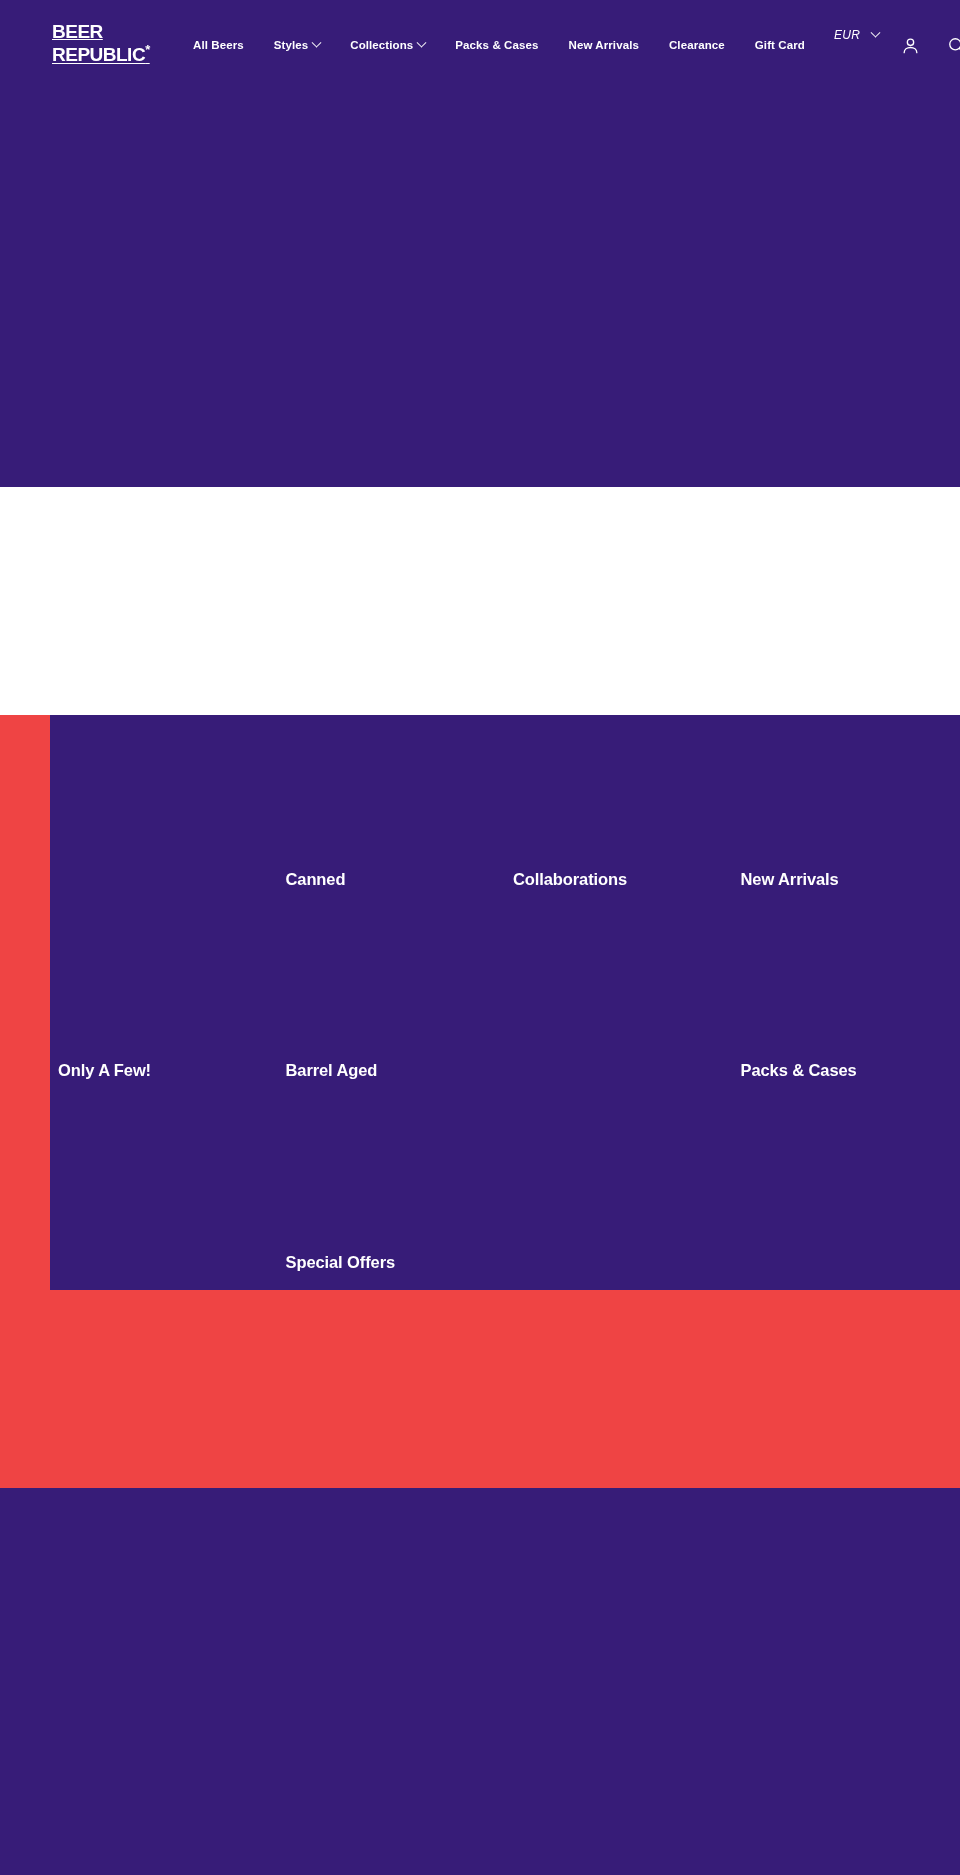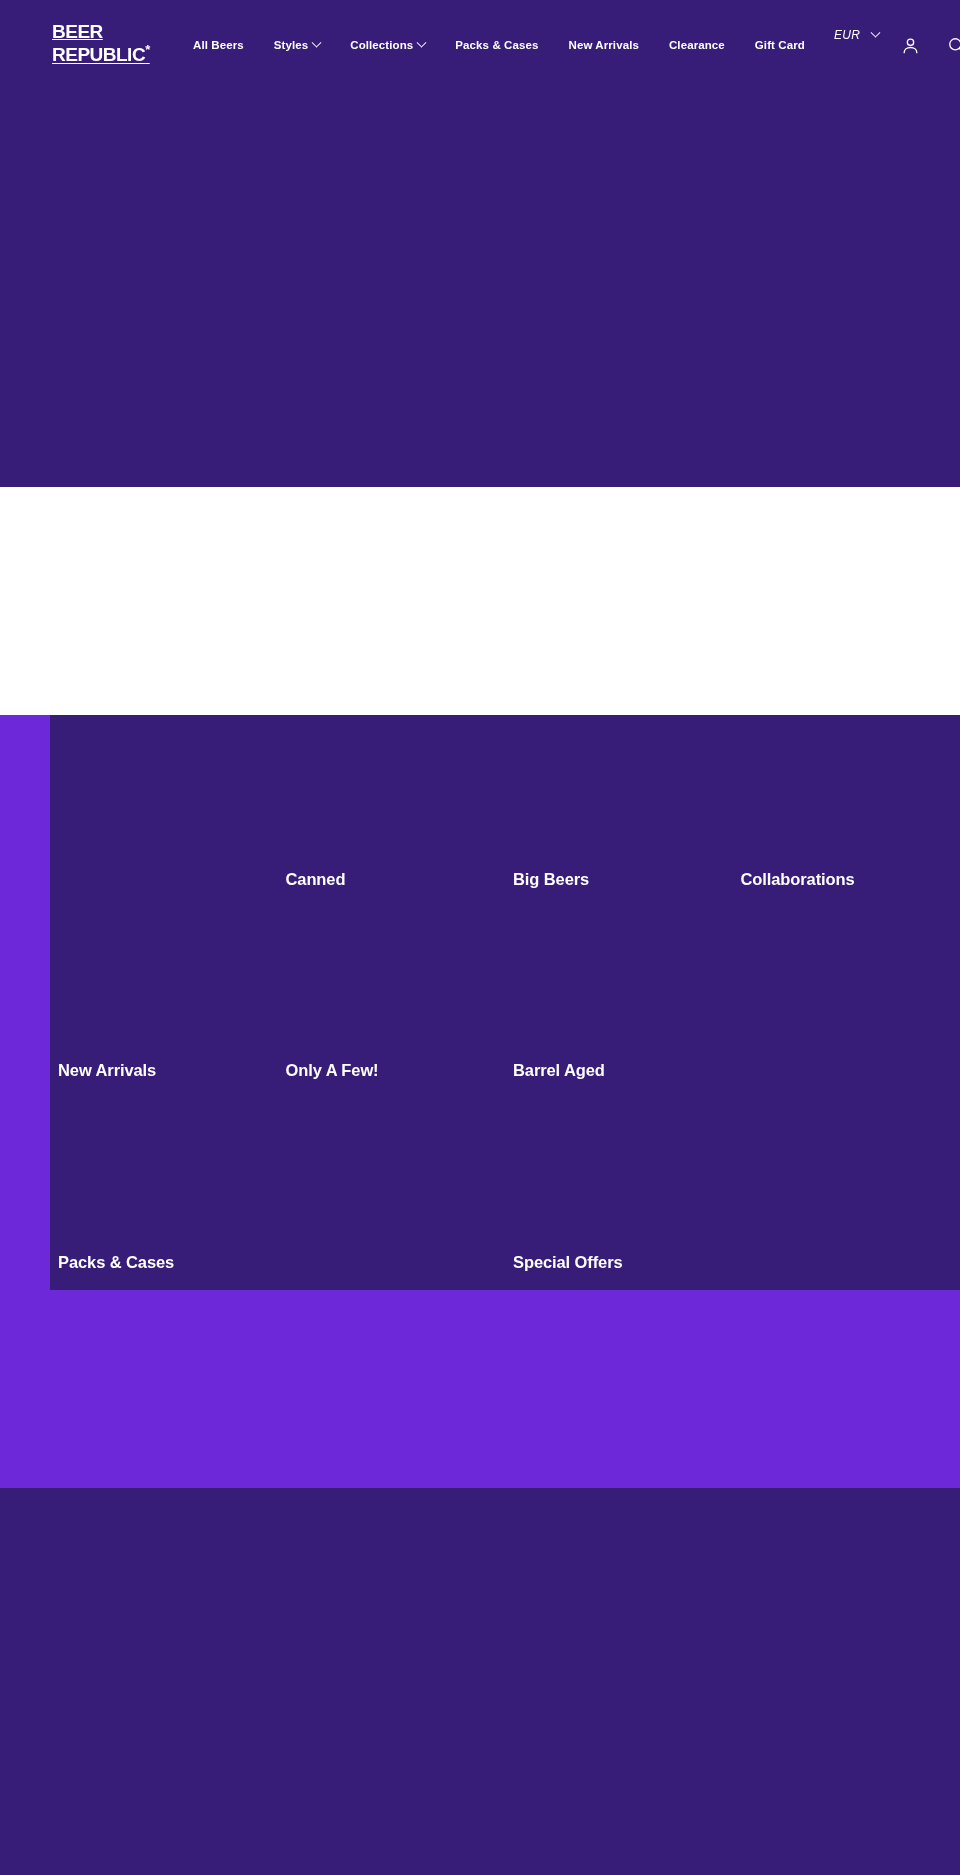--- a/index.html
+++ b/index.html
@@ -10,21 +10,21 @@
     height: 1875px;
     overflow: hidden;
     background: #ffffff;
     font-family: "Liberation Sans", sans-serif;
   }
 
   .page {
     position: relative;
     width: 960px;
     height: 1875px;
-    background: #6d28d9;
+    background: #ef4444;
   }
 
   
   .hero {
     position: absolute;
     top: 0;
     left: 0;
     width: 960px;
     height: 487px;
     background: #371c78;
@@ -267,23 +267,20 @@
   </div>
 
   <div class="grid-section">
     <div class="tile empty">
         <span class="tile-label"></span>
       </div>
     <div class="tile">
         <span class="tile-label">Canned</span>
       </div>
     <div class="tile">
-        <span class="tile-label">Big Beers</span>
-      </div>
-    <div class="tile">
         <span class="tile-label">Collaborations</span>
       </div>
 
     <div class="tile">
         <span class="tile-label">New Arrivals</span>
       </div>
     <div class="tile">
         <span class="tile-label">Only A Few!</span>
       </div>
     <div class="tile">

